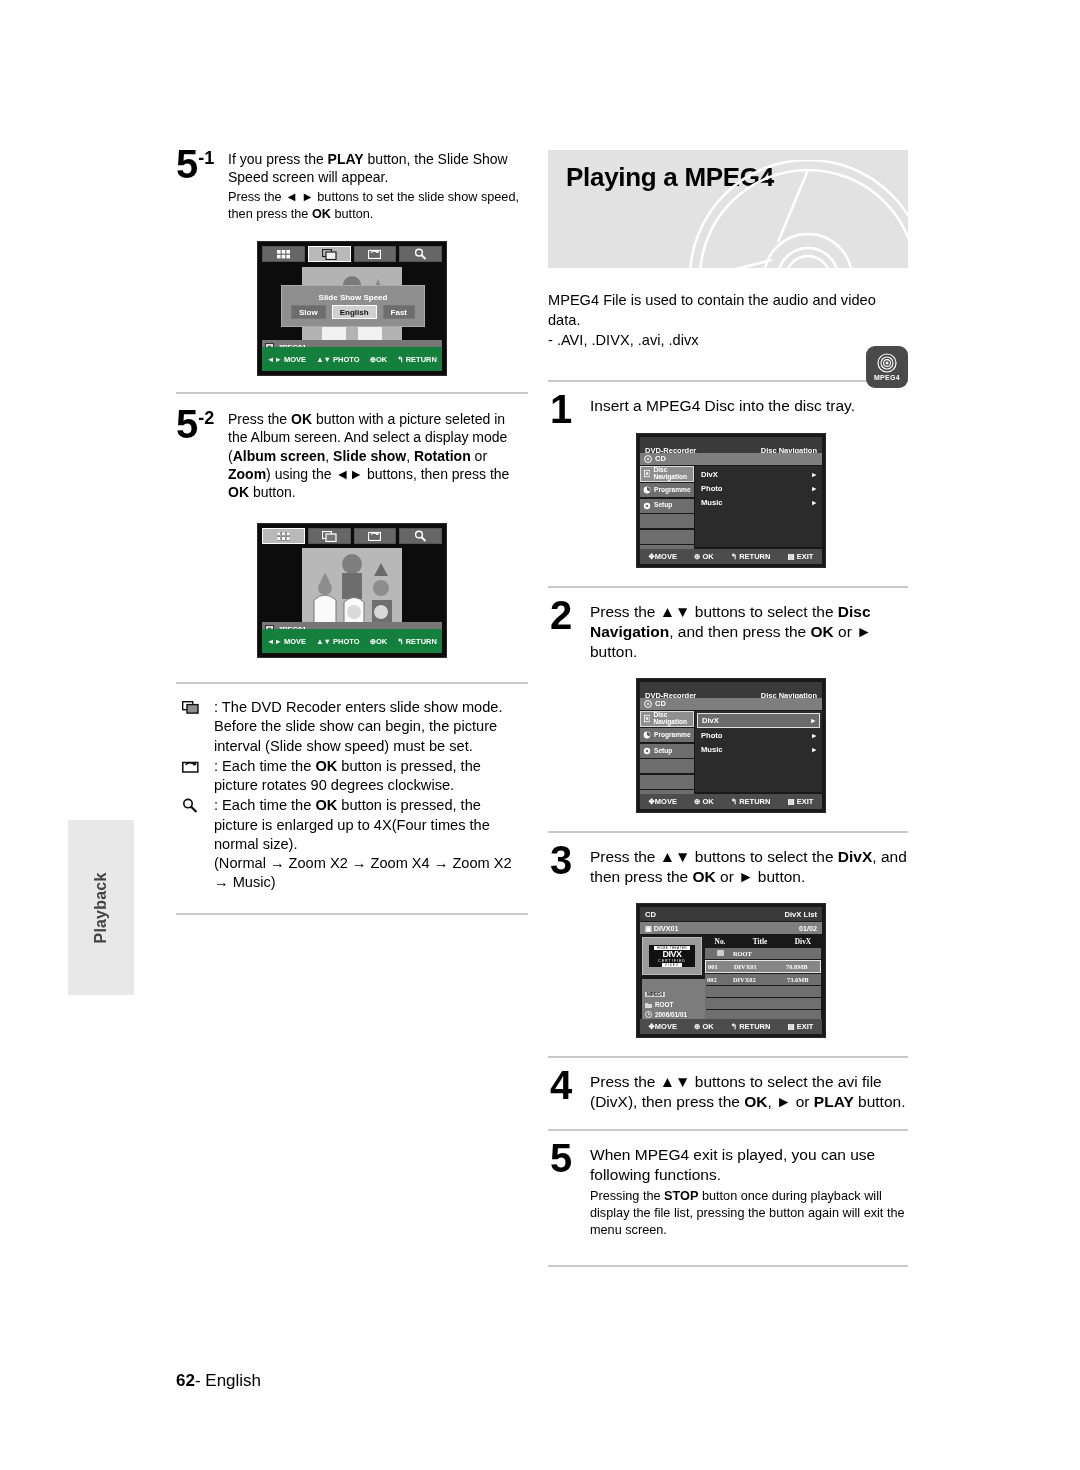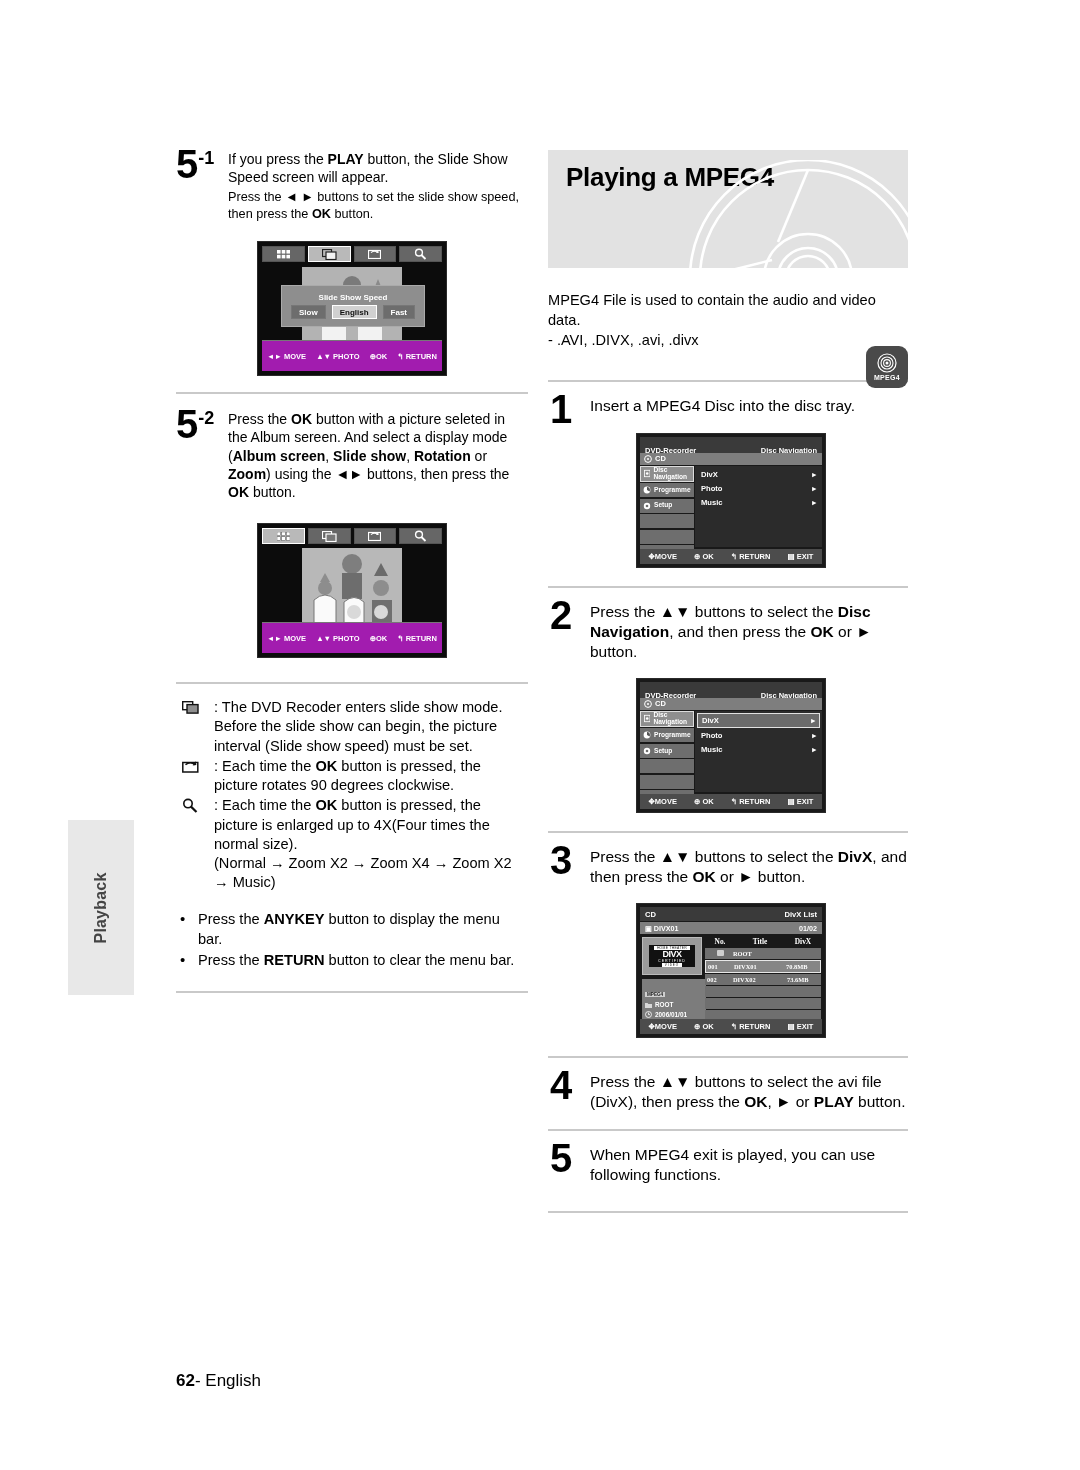--- a/index.html
+++ b/index.html
@@ -111,22 +111,22 @@
   .osd-photo .pic {
     position:absolute; left:44px; top:25px; width:100px; height:74px;
     background:#b3b3b3; overflow:hidden;
   }
   .osd-photo .statusbar {
     position:absolute; left:4px; right:4px; bottom:21px; height:14px;
     background:#777; display:flex; align-items:center; padding-left:3px; gap:4px;
   }
   .osd-photo .statusbar .lbl { color:#fff; font-size:7.5px; font-weight:bold; }
   .osd-photo .keybar {
-    position:absolute; left:4px; right:4px; bottom:4px; height:30px;
-    background:#a21caf; display:flex; align-items:center; justify-content:space-around;
+    position:absolute; left:4px; right:4px; bottom:4px; height:24px;
+    background:#15803d; display:flex; align-items:center; justify-content:space-around;
     color:#fff; font-size:7.5px; font-weight:bold;
   }
   .osd-photo .keybar span { white-space:nowrap; }
   .speedbox {
     position:absolute; left:23px; top:43px; width:142px; height:40px;
     background:#8e8e8e; border:1px solid #aaa;
     display:flex; flex-direction:column; align-items:center; justify-content:center; gap:3px;
   }
   .speedbox .t { color:#fff; font-size:8px; font-weight:bold; }
   .speedbox .opts { display:flex; gap:6px; }
@@ -440,28 +440,20 @@
           <svg width="16" height="15" viewBox="0 0 16 15">
               <circle cx="6" cy="5.6" r="4.2" fill="none" stroke="#111" stroke-width="1.6"></circle>
               <line x1="9" y1="8.6" x2="14.5" y2="14" stroke="#111" stroke-width="2.2"></line>
             </svg>
         </span>
         <span class="cont"><span>: Each time the </span><b>OK</b><span> button is pressed, the picture is enlarged up to 4X(Four times the normal size).</span></span>
         <span class="cont">(Normal → Zoom X2 → Zoom X4 → Zoom X2 → Music)</span>
       </div>
     </div>
 
-    <div class="bullets">
-      <div class="bulletrow">
-        <span>Press the </span><b>ANYKEY</b><span> button to display the menu bar.</span>
-      </div>
-      <div class="bulletrow">
-        <span>Press the </span><b>RETURN</b><span> button to clear the menu bar.</span>
-      </div>
-    </div>
 
     <div class="hr" style="margin-top:20px"></div>
   </div>
 
   <div class="col-right">
 
     <div class="banner">
       <h1>Playing a MPEG4</h1>
       <svg width="250" height="160" viewBox="0 0 250 160">
         <g fill="none" stroke="#ffffff" stroke-width="2.6">
@@ -721,20 +713,23 @@
       <div class="body" style="font-size:15.5px;line-height:1.3">
         <span>Press the </span><span class="nowrap">▲▼</span><span> buttons to select the avi file (DivX), then press the </span><b>OK</b><span>, </span><span>►</span><span> or </span><b>PLAY</b><span> button.</span>
       </div>
     </div>
 
     <div class="hr" style="margin-top:16px;margin-bottom:14px"></div>
 
     <div class="step-r">
       <div class="num">5</div>
       <div class="body" style="font-size:15.5px;line-height:1.3">When MPEG4 exit is played, you can use following functions.</div>
+      <div class="sub" style="font-size:12.7px;line-height:1.35;margin-top:3px">
+        <span>Pressing the </span><b>STOP</b><span> button once during playback will display the file list, pressing the button again will exit the menu screen.</span>
+      </div>
     </div>
 
     <div class="hr" style="margin-top:26px"></div>
   </div>
 
   <div class="footer">
     <b>62</b><span>- <span>English</span></span>
   </div>
 
 </div>

